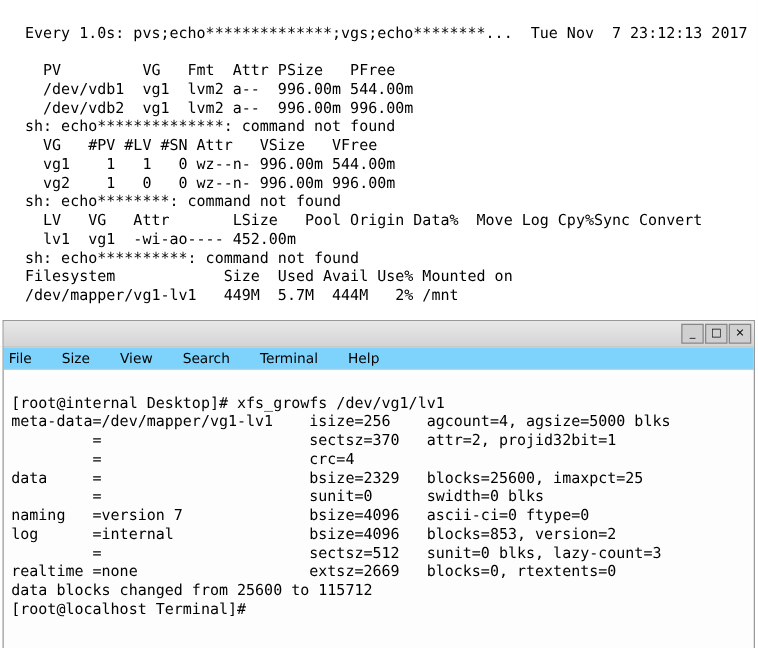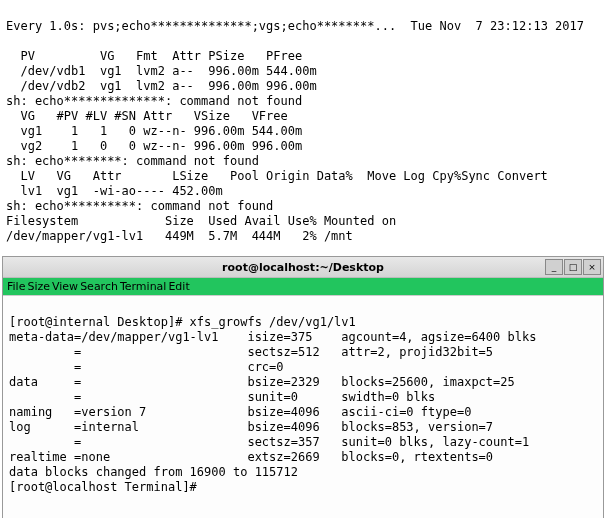--- a/index.html
+++ b/index.html
@@ -5,21 +5,21 @@
   body {
     margin: 0;
     padding: 0;
     font-family: "DejaVu Sans Mono", "Liberation Mono", monospace;
     font-size: 12px;
     background: #ffffff;
     color: #000000;
     width: 606px;
   }
   .top-terminal {
-    padding: 4px 6px;
+    padding: 4px 20px;
     white-space: pre;
     line-height: 15px;
   }
   .window {
     margin: 8px 2px 0 2px;
     border: 1px solid #999;
     background: #fdfdfd;
   }
   .titlebar {
     background: linear-gradient(#e8e8e8, #d4d4d4);
@@ -50,25 +50,25 @@
     border: 1px solid #888;
     display: flex;
     align-items: center;
     justify-content: center;
     font-size: 9px;
     line-height: 1;
     cursor: pointer;
     margin-left: 1px;
   }
   .menubar {
-    background: #22c55e;
+    background: #7dd3fc;
     border-bottom: 1px solid #ccc;
     padding: 2px 4px;
     display: flex;
-    gap: 2px;
+    gap: 24px;
     font-family: "DejaVu Sans", sans-serif;
     font-size: 11px;
   }
   .menu-item {
     cursor: pointer;
   }
   .term-body {
     padding: 4px 6px 60px 6px;
     white-space: pre;
     line-height: 15px;
@@ -90,42 +90,41 @@
 <span>sh: echo********: command not found</span>
 <span>  LV   VG   Attr       LSize   Pool Origin Data%  Move Log Cpy%Sync Convert</span>
 <span>  lv1  vg1  -wi-ao---- 452.00m</span>
 <span>sh: echo**********: command not found</span>
 <span>Filesystem            Size  Used Avail Use% Mounted on</span>
 <span>/dev/mapper/vg1-lv1   449M  5.7M  444M   2% /mnt</span>
 </div>
 
 <div class="window">
   <div class="titlebar">
-    <span class="titlebar-title">root@localhost:~/Desktop</span>
     <div class="win-controls">
       <div class="win-btn">_</div>
       <div class="win-btn">□</div>
       <div class="win-btn">×</div>
     </div>
   </div>
   <div class="menubar">
     <span class="menu-item">File</span>
     <span class="menu-item">Size</span>
     <span class="menu-item">View</span>
     <span class="menu-item">Search</span>
     <span class="menu-item">Terminal</span>
-    <span class="menu-item">Edit</span>
+    <span class="menu-item">Help</span>
   </div>
   <div class="term-body">
 <span>[root@internal Desktop]# xfs_growfs /dev/vg1/lv1</span>
-<span>meta-data=/dev/mapper/vg1-lv1    isize=375    agcount=4, agsize=6400 blks</span>
-<span>         =                       sectsz=512   attr=2, projid32bit=5</span>
-<span>         =                       crc=0</span>
+<span>meta-data=/dev/mapper/vg1-lv1    isize=256    agcount=4, agsize=5000 blks</span>
+<span>         =                       sectsz=370   attr=2, projid32bit=1</span>
+<span>         =                       crc=4</span>
 <span>data     =                       bsize=2329   blocks=25600, imaxpct=25</span>
 <span>         =                       sunit=0      swidth=0 blks</span>
 <span>naming   =version 7              bsize=4096   ascii-ci=0 ftype=0</span>
-<span>log      =internal               bsize=4096   blocks=853, version=7</span>
-<span>         =                       sectsz=357   sunit=0 blks, lazy-count=1</span>
+<span>log      =internal               bsize=4096   blocks=853, version=2</span>
+<span>         =                       sectsz=512   sunit=0 blks, lazy-count=3</span>
 <span>realtime =none                   extsz=2669   blocks=0, rtextents=0</span>
-<span>data blocks changed from 16900 to 115712</span>
+<span>data blocks changed from 25600 to 115712</span>
 <span>[root@localhost Terminal]#</span>
 </div>
 </div>
 
 </body></html>

